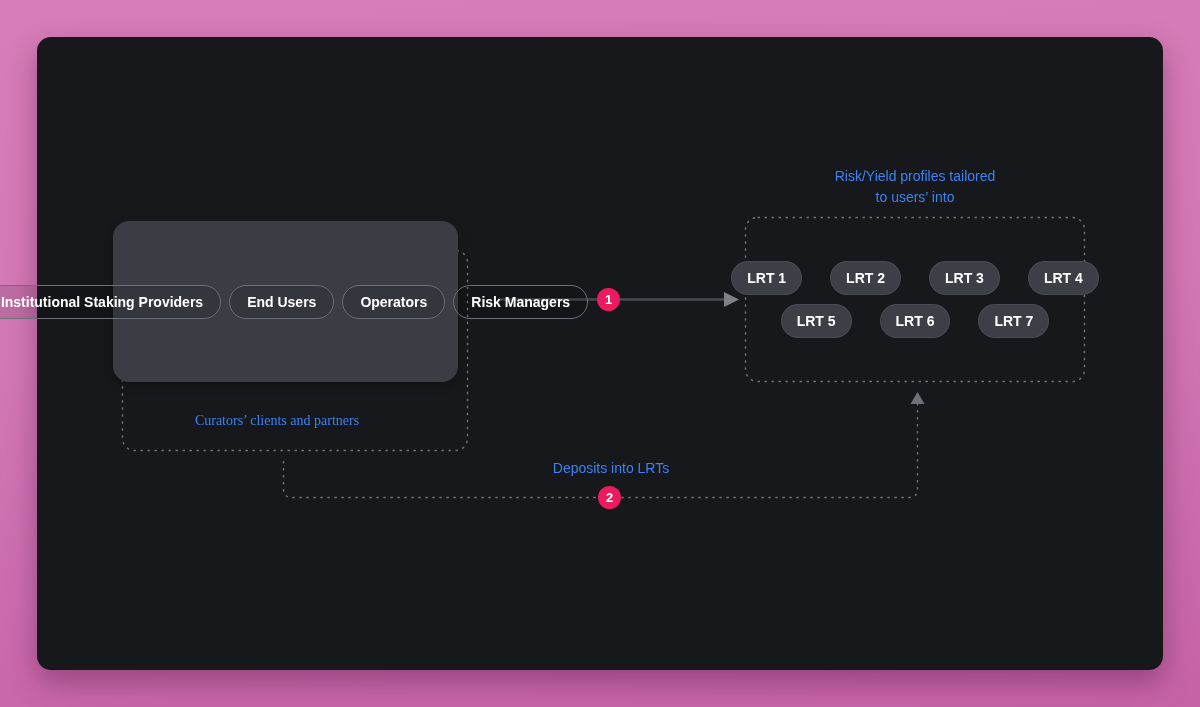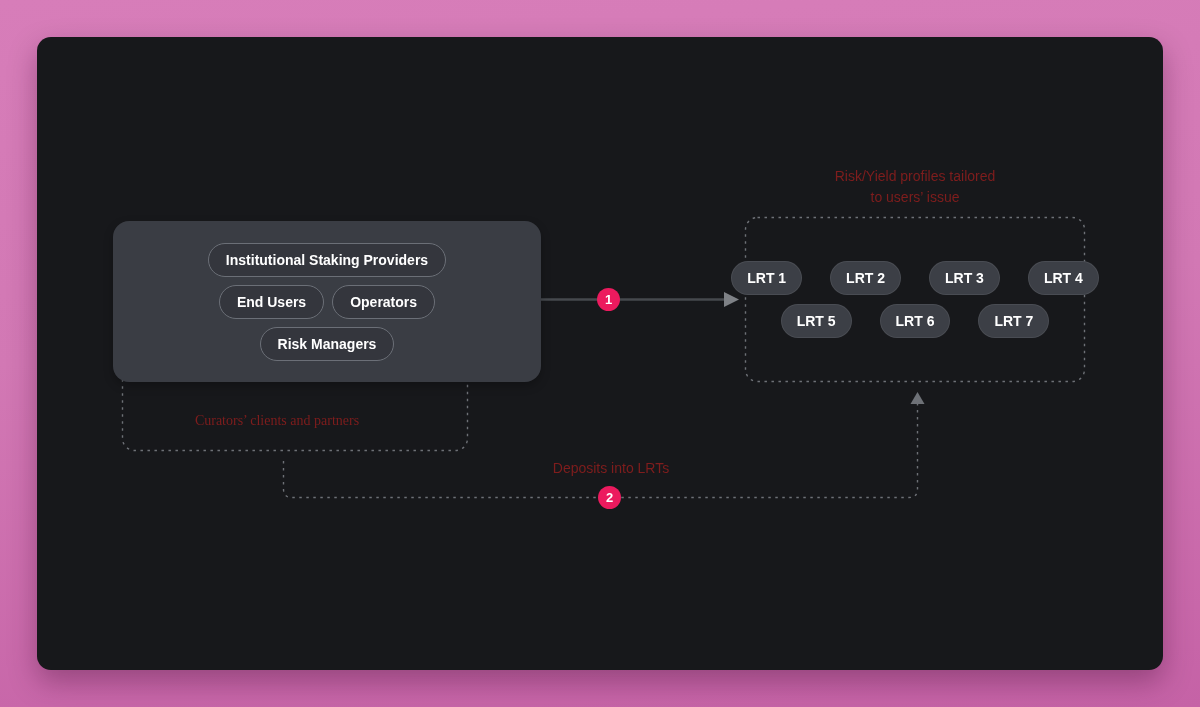--- a/index.html
+++ b/index.html
@@ -34,27 +34,27 @@
     top: 0;
     width: 1200px;
     height: 707px;
     z-index: 1;
     pointer-events: none;
   }
   .clients-box {
     position: absolute;
     left: 113px;
     top: 221px;
-    width: 428px;
+    width: 345px;
     height: 161px;
     background: #3a3d44;
     border-radius: 16px;
     z-index: 2;
     display: flex;
-    flex-direction: column;
+    flex-direction: row;
     align-items: center;
     justify-content: center;
     gap: 8px;
     box-shadow: 0 4px 10px rgba(0,0,0,0.25);
   }
   .pill-row {
     display: flex;
     gap: 8px;
     justify-content: center;
   }
@@ -66,21 +66,21 @@
     background: rgba(0, 0, 0, 0.10);
     color: #ffffff;
     font-size: 14px;
     font-weight: bold;
     line-height: 18px;
     white-space: nowrap;
   }
   .caption {
     position: absolute;
     z-index: 2;
-    color: #7f1d1d;
+    color: #3b82f6;
     font-size: 14px;
     font-weight: 500;
     text-align: center;
     line-height: 21px;
   }
   .clients-caption { left: 104px; top: 410px; width: 346px; font-family: Liberation Serif, serif; }
   .flow1-caption   { left: 489px; top: 251px; width: 240px; }
   .flow2-caption   { left: 491px; top: 458px; width: 240px; }
   .lrt-caption     { left: 735px; top: 166px; width: 360px; }
   .lrt-grid {
@@ -166,21 +166,21 @@
 
   <div class="caption clients-caption">Curators’ clients and partners</div>
 
   <div class="badge badge-1">1</div>
 
   <div class="caption flow2-caption">Deposits into LRTs</div>
   <div class="badge badge-2">2</div>
 
   <div class="caption lrt-caption">
     <div>Risk/Yield profiles tailored</div>
-    <div>to users’ issue</div>
+    <div>to users’ into</div>
   </div>
 
   <div class="lrt-grid">
     <div class="lrt-row">
       <span class="lrt-pill">LRT 1</span>
       <span class="lrt-pill">LRT 2</span>
       <span class="lrt-pill">LRT 3</span>
       <span class="lrt-pill">LRT 4</span>
     </div>
     <div class="lrt-row">

